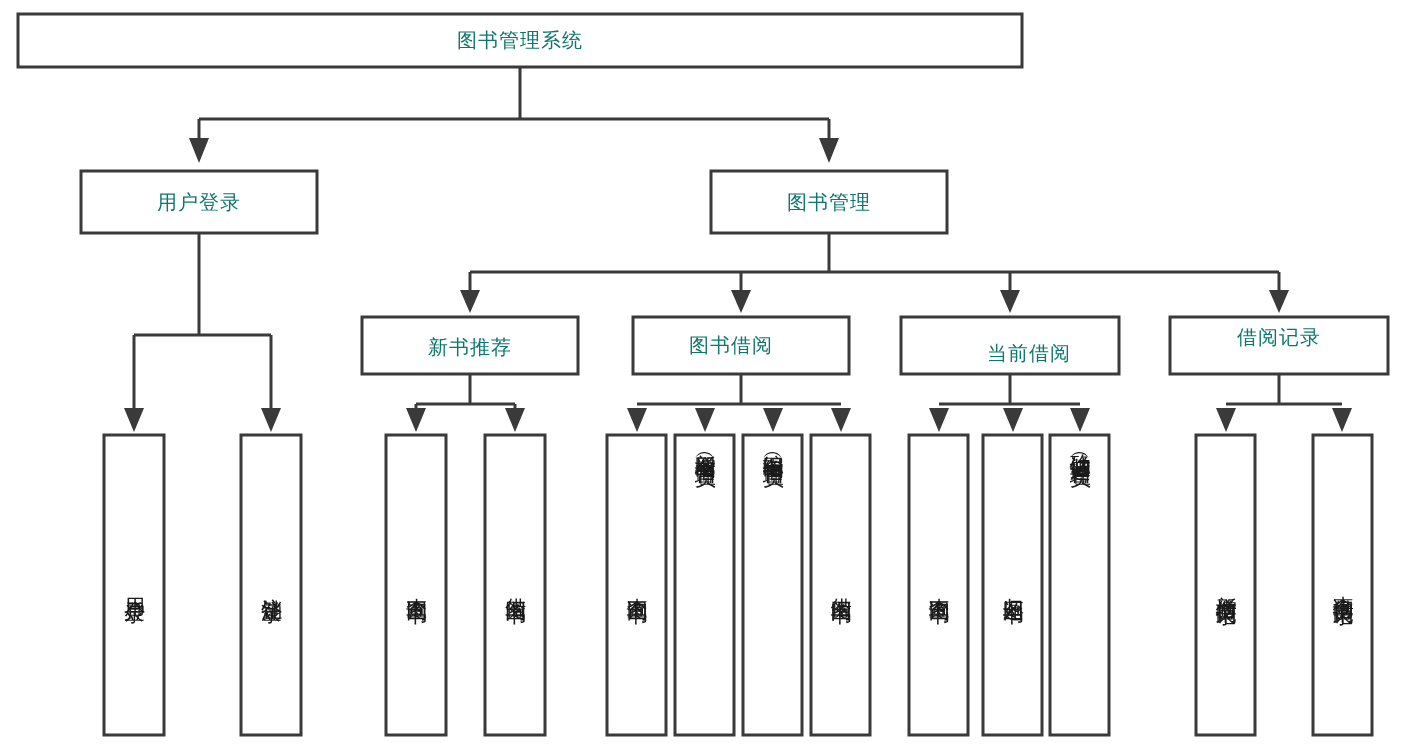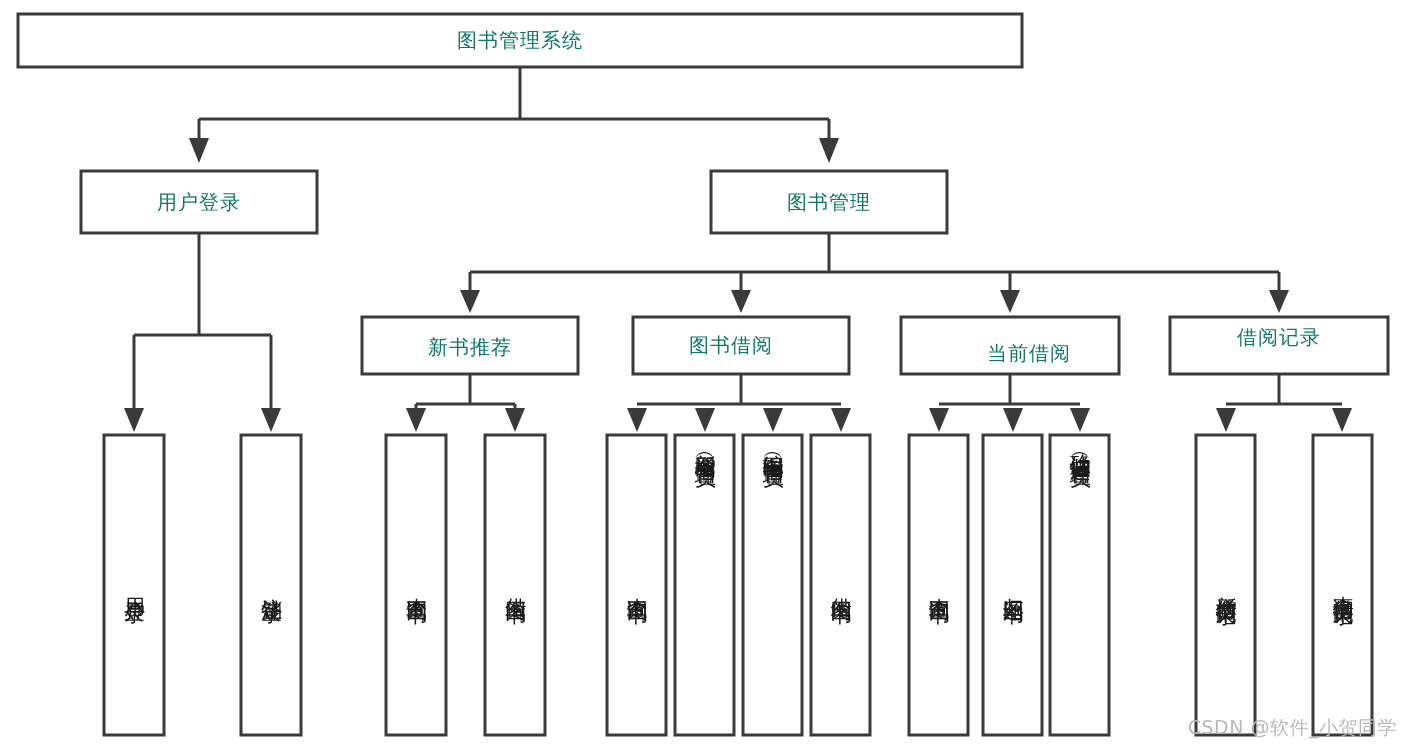--- a/index.html
+++ b/index.html
@@ -228,14 +228,13 @@
   <div class="vlabel-wrap" style="left:1050px; top:437px; width:59px; height:300px; justify-content:flex-start;">
     <span>确认归还（管理员）</span>
   </div>
   <div class="vlabel-wrap" style="left:1196px; top:435px; width:59px; height:300px;">
     <span>新增借阅记录</span>
   </div>
   <div class="vlabel-wrap" style="left:1313px; top:435px; width:59px; height:300px;">
     <span>查询借阅记录</span>
   </div>
 
-  <div id="watermark">CSDN @软件_小贺同学</div>
 </div>
 
 </body></html>

